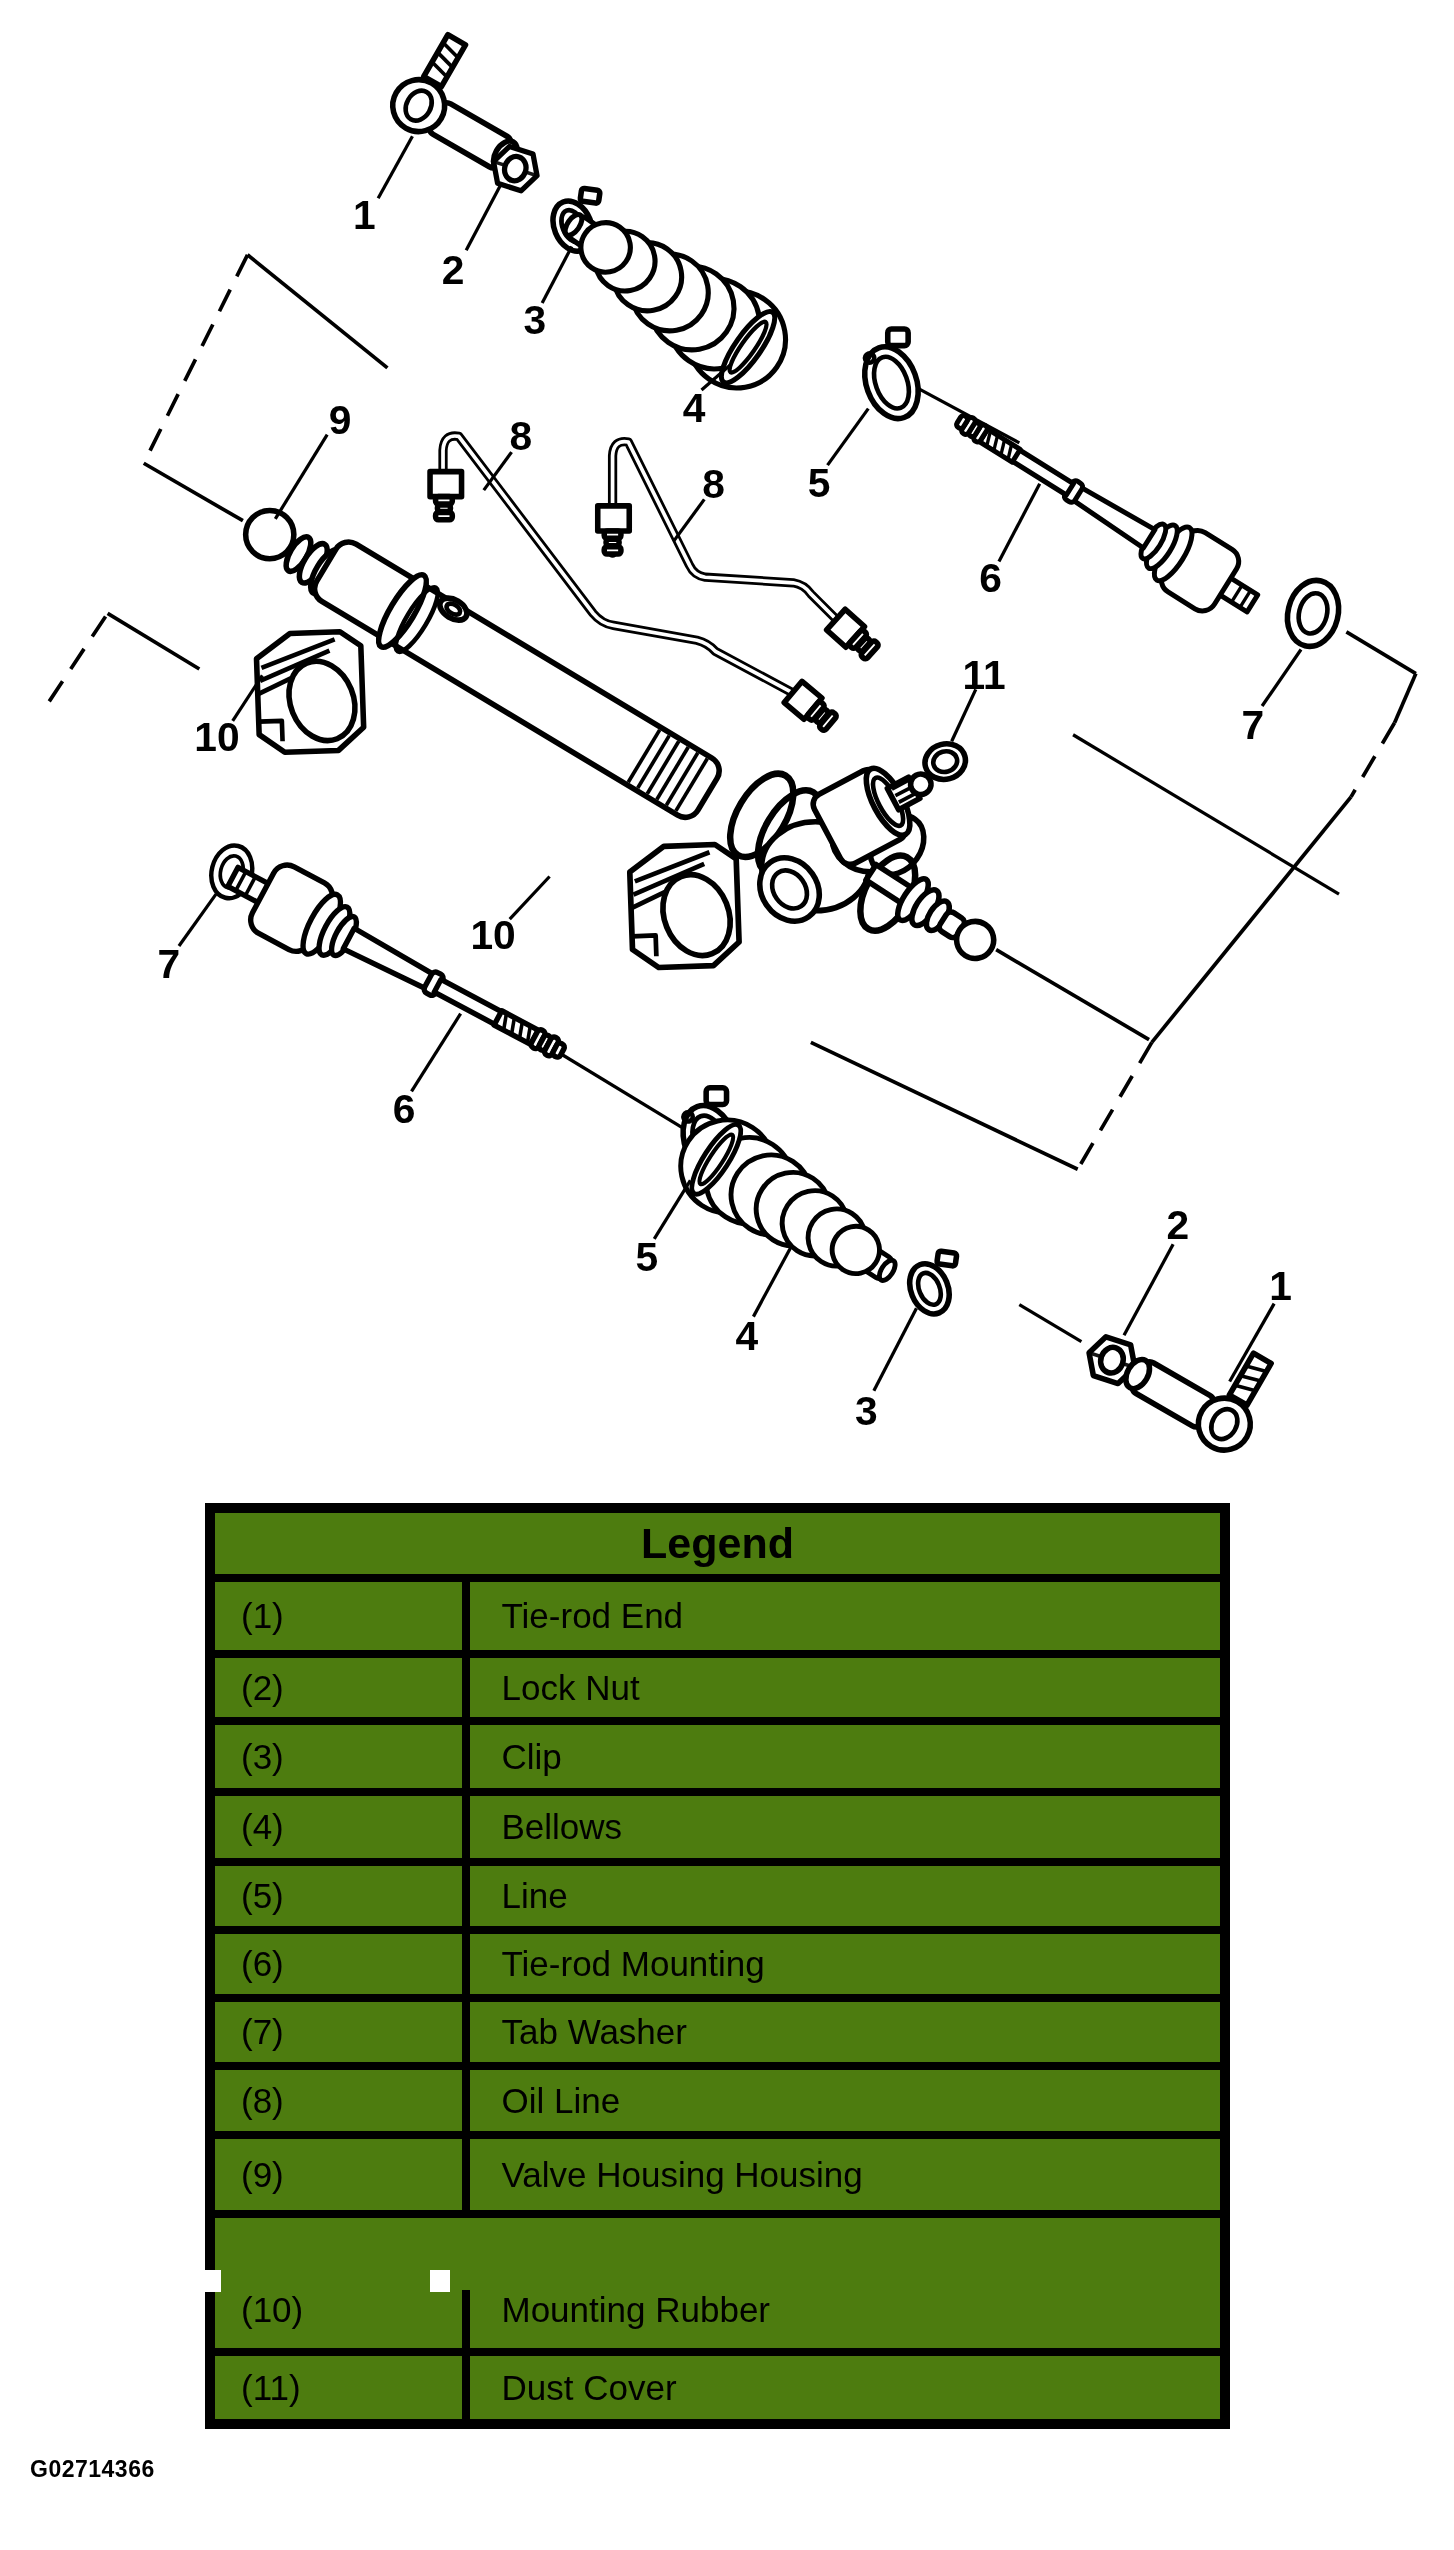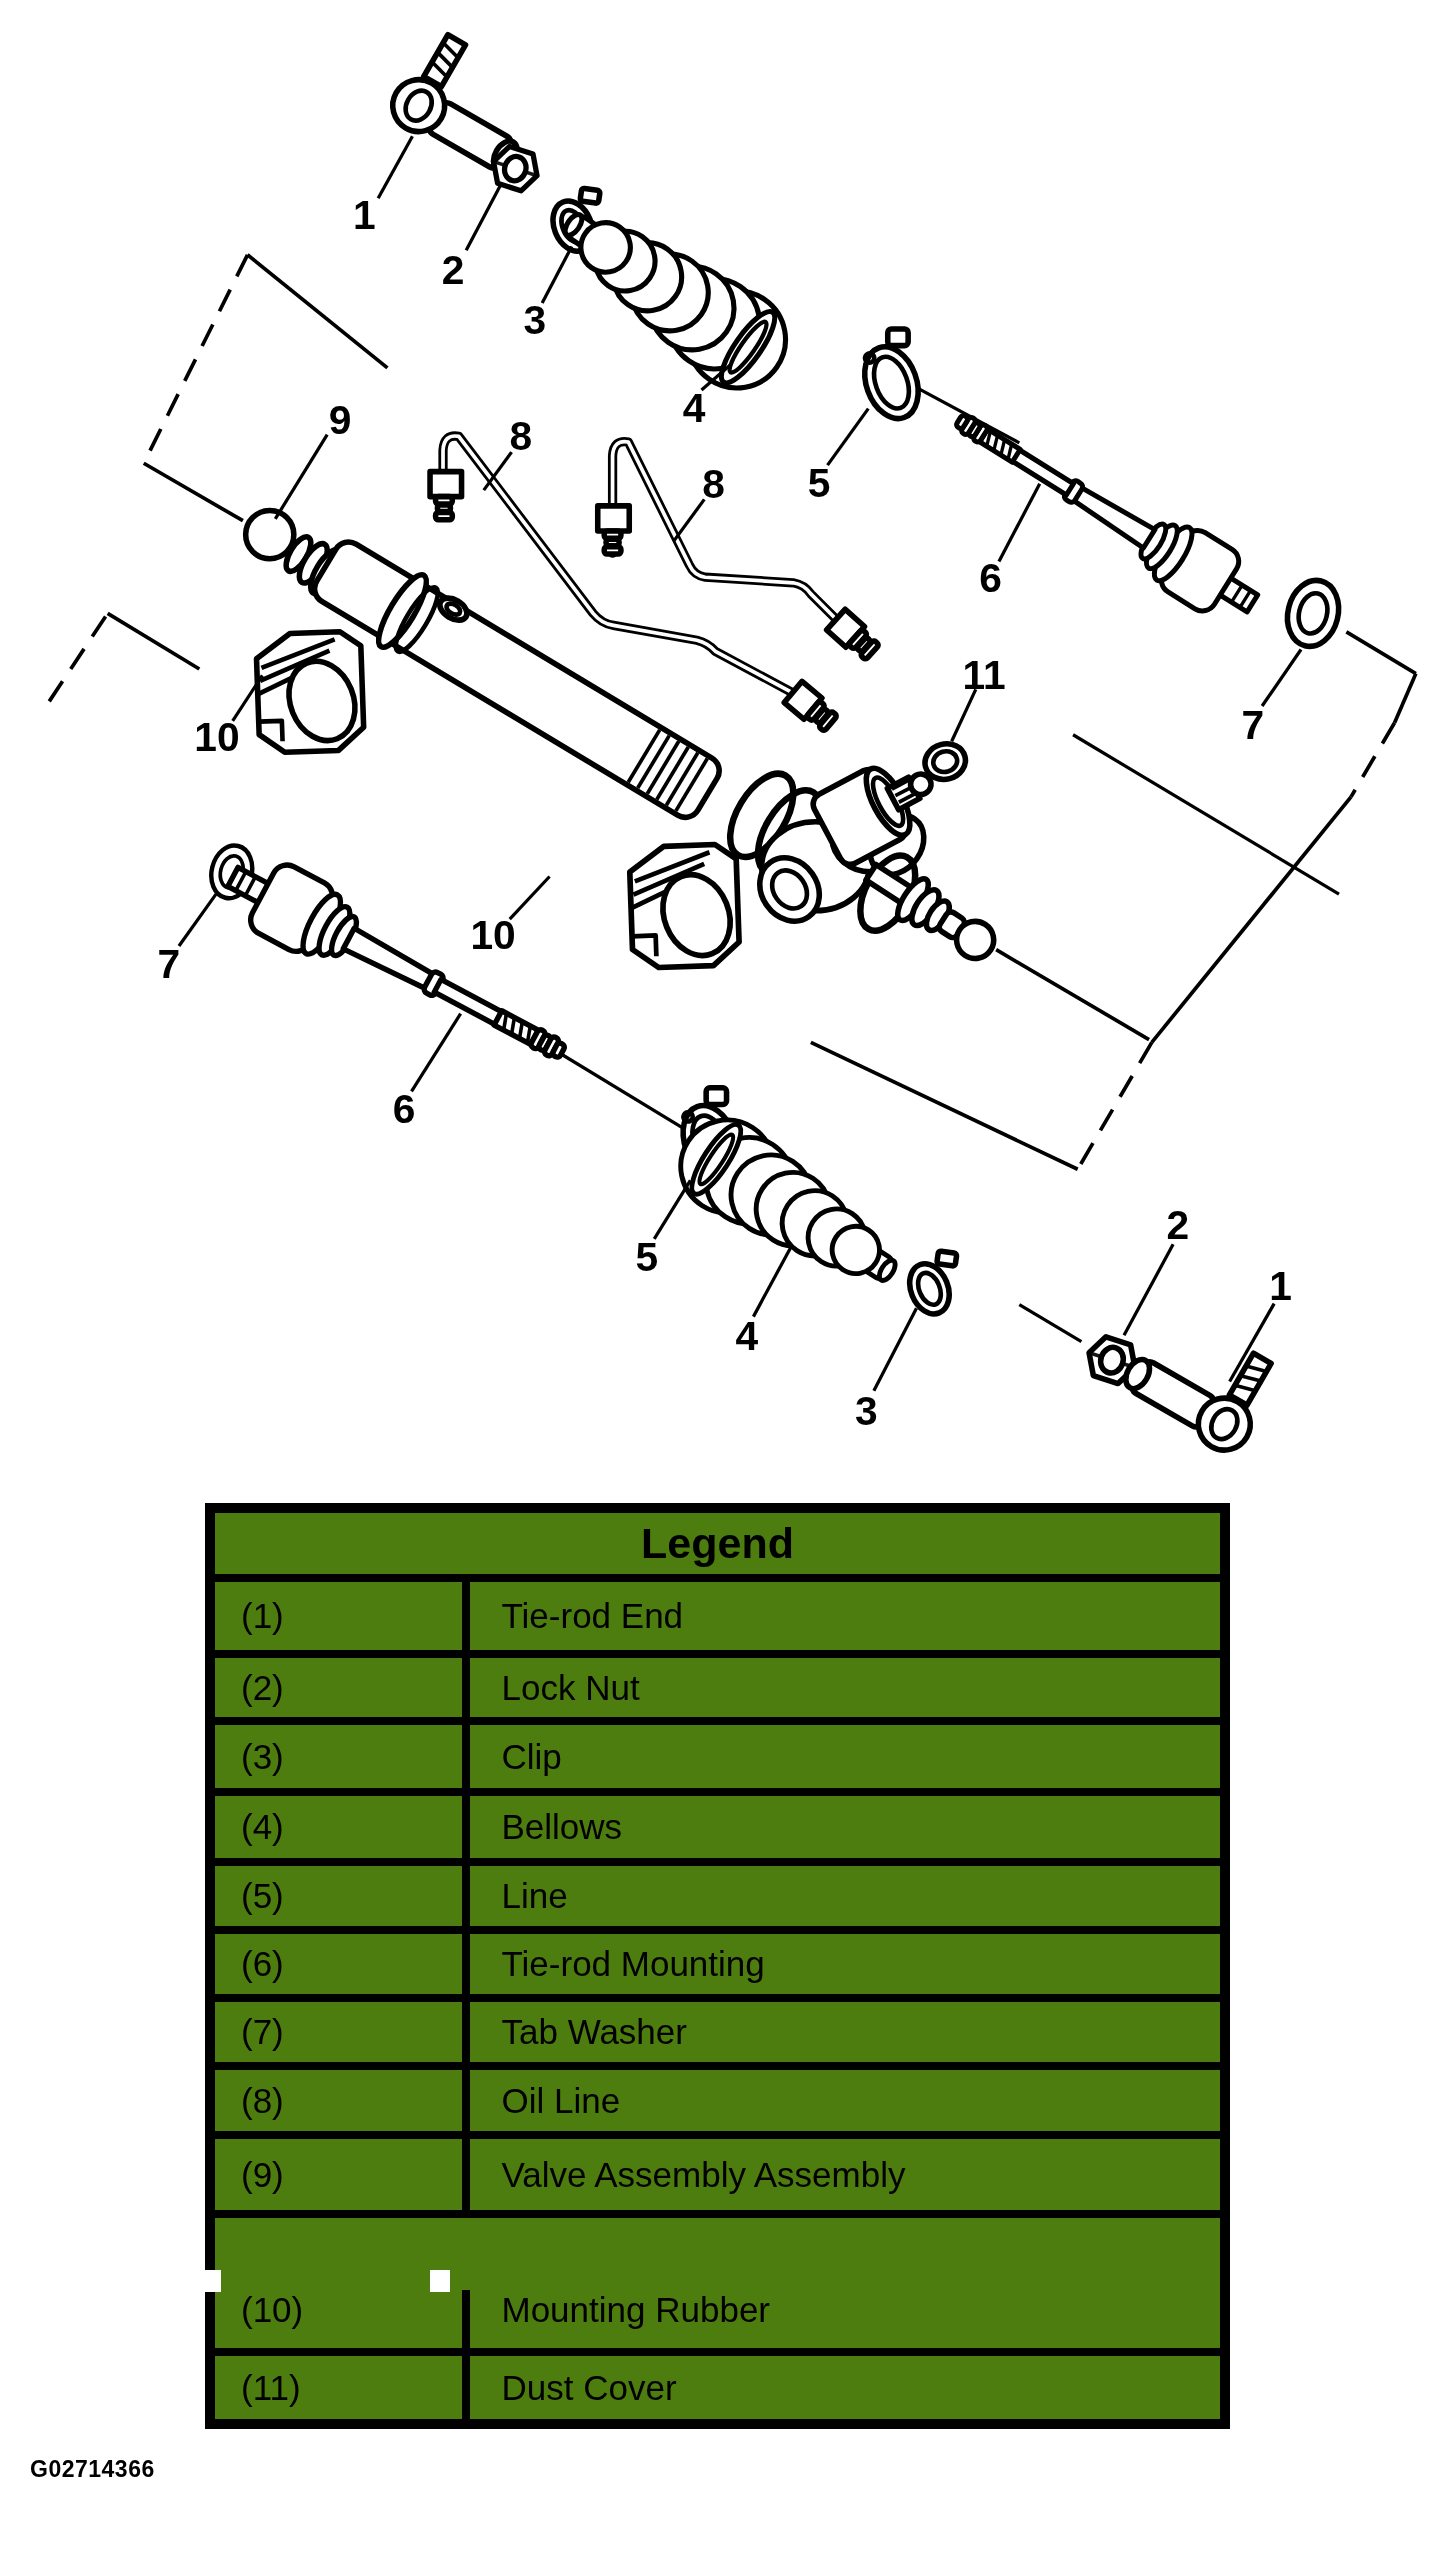--- a/index.html
+++ b/index.html
@@ -409,21 +409,21 @@
     <div class="lbl">Tab Washer</div>
   </div>
 
   <div class="legend-row">
     <div class="num">(8)</div>
     <div class="lbl">Oil Line</div>
   </div>
 
   <div class="legend-row">
     <div class="num">(9)</div>
-    <div class="lbl">Valve Assembly Assembly</div>
+    <div class="lbl">Valve Housing Housing</div>
   </div>
 
   <div class="legend-row">
     <div class="num">(10)</div>
     <div class="lbl">Mounting Rubber</div>
   </div>
 
   <div class="legend-row">
     <div class="num">(11)</div>
     <div class="lbl">Dust Cover</div>

